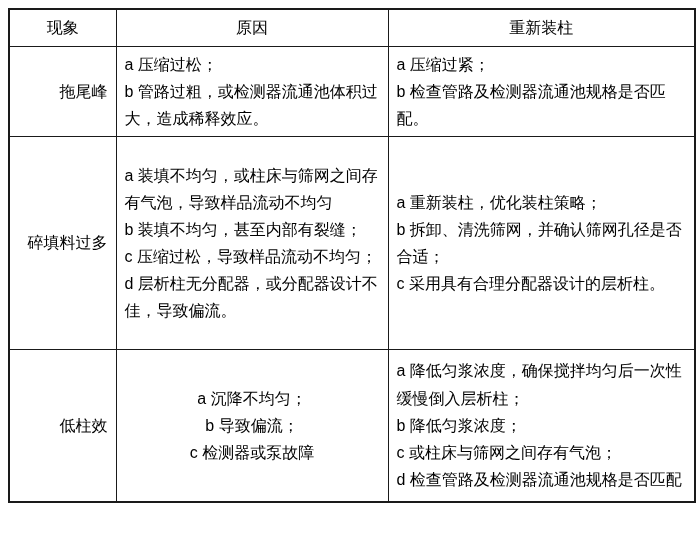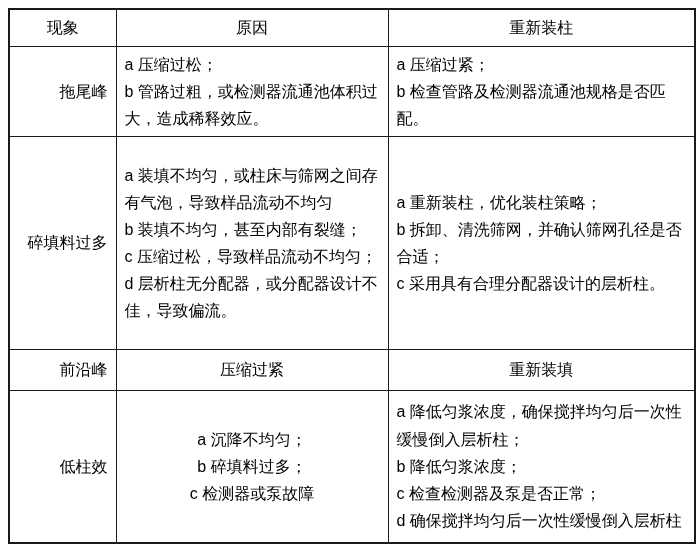--- a/index.html
+++ b/index.html
@@ -85,34 +85,29 @@
           <div class="line">b 装填不均匀，甚至内部有裂缝；</div>
           <div class="line">c 压缩过松，导致样品流动不均匀；</div>
           <div class="line">d 层析柱无分配器，或分配器设计不佳，导致偏流。</div>
         </td>
         <td class="txt">
           <div class="line">a 重新装柱，优化装柱策略；</div>
           <div class="line">b 拆卸、清洗筛网，并确认筛网孔径是否合适；</div>
           <div class="line">c 采用具有合理分配器设计的层析柱。</div>
         </td>
       </tr>
-      <tr class="r3">
-        <td class="ph">前沿峰</td>
-        <td class="ctr">压缩过紧</td>
-        <td class="ctr">重新装填</td>
-      </tr>
       <tr class="r4">
         <td class="ph">低柱效</td>
         <td class="ctr">
           <div class="line">a 沉降不均匀；</div>
-          <div class="line">b 碎填料过多；</div>
+          <div class="line">b 导致偏流；</div>
           <div class="line">c 检测器或泵故障</div>
         </td>
         <td class="txt">
           <div class="line">a 降低匀浆浓度，确保搅拌均匀后一次性缓慢倒入层析柱；</div>
           <div class="line">b 降低匀浆浓度；</div>
-          <div class="line">c 检查检测器及泵是否正常；</div>
-          <div class="line">d 确保搅拌均匀后一次性缓慢倒入层析柱</div>
+          <div class="line">c 或柱床与筛网之间存有气泡；</div>
+          <div class="line">d 检查管路及检测器流通池规格是否匹配</div>
         </td>
       </tr>
     </tbody>
   </table>
 </div>
 
 </body></html>

